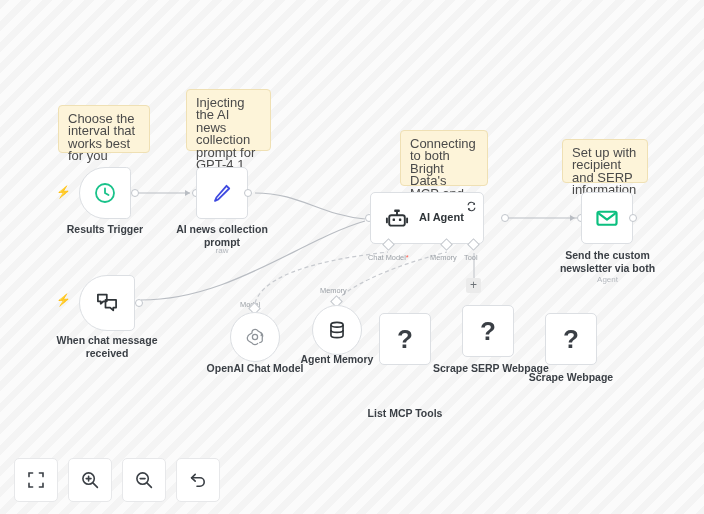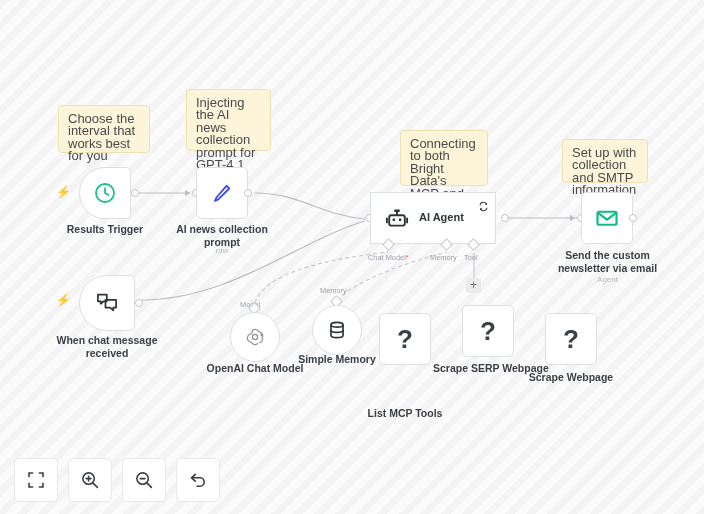--- a/index.html
+++ b/index.html
@@ -104,24 +104,24 @@
     padding: 7px 9px;
     font-size: 13px;
     line-height: 12.4px;
     color: #4a4a4a;
   }
 
   
   #agent-box {
     position: absolute;
     left: 370px; top: 192px;
-    width: 126px; height: 52px;
+    width: 114px; height: 52px;
     background: #ffffff;
     border: 1px solid #dcdfe3;
-    border-radius: 0;
+    border-radius: 5px;
   }
   #agent-icon {
     position: absolute;
     left: 14px; top: 14px;
   }
   #agent-title {
     position: absolute;
     left: 48px; top: 18px;
     font-size: 11px;
     font-weight: bold;
@@ -232,21 +232,21 @@
 
   <div class="sticky" style="left:186px; top:89px; width:85px; height:62px;">
     <span>Injecting the AI news collection prompt for GPT-4.1</span>
   </div>
 
   <div class="sticky" style="left:400px; top:130px; width:88px; height:56px;">
     <span>Connecting to both Bright Data's MCP and your GPT model with memory</span>
   </div>
 
   <div class="sticky" style="left:562px; top:139px; width:86px; height:44px;">
-    <span>Set up with collection and SMTP information</span>
+    <span>Set up with recipient and SERP information</span>
   </div>
 
 
   <div class="node">
     <span class="bolt" style="left:56px; top:186px;">⚡</span>
     <div class="node-box trigger" style="left:79px; top:167px; width:52px; height:52px;">
       <svg width="24" height="24" viewBox="0 0 24 24">
         <circle cx="12" cy="12" r="9" stroke="#19c28a" stroke-width="1.8" fill="none"></circle>
         <path d="M12 7.5 L12 12 L15.5 14" stroke="#19c28a" stroke-width="1.8" fill="none" stroke-linecap="round"></path>
       </svg>
@@ -322,21 +322,21 @@
   <div class="node">
     <div class="port-arrow" style="left:570px; top:214.5px;"></div>
     <div class="port" style="left:577px; top:214px;"></div>
     <div class="node-box" style="left:581px; top:192px; width:52px; height:52px;">
       <svg width="26" height="26" viewBox="0 0 24 24">
         <rect x="3.2" y="6.2" width="17.6" height="12.0" rx="1.6" stroke="#0bbf7f" stroke-width="2" fill="none"></rect>
         <path d="M4.0 7.6 L12 13.6 L20 7.6" stroke="#0bbf7f" stroke-width="2" fill="none" stroke-linejoin="round"></path>
       </svg>
     </div>
     <div class="port" style="left:629px; top:214px;"></div>
-    <div class="node-label wrap" style="left:551px; top:249px; width:113px;">Send the custom newsletter via email</div>
+    <div class="node-label wrap" style="left:551px; top:249px; width:113px;">Send the custom newsletter via both</div>
     <div class="node-sub" style="left:551px; top:275px; width:113px;">Agent</div>
   </div>
 
   <div class="node">
     <div class="sub-label" style="left:240px; top:300px;">Model</div>
     <div class="diamond" style="left:250px; top:304px;"></div>
     <div class="circle-node" style="left:230px; top:312px;">
       <svg width="24" height="24" viewBox="0 0 24 24">
         <g stroke="#8e9399" stroke-width="1.25" fill="none" stroke-linejoin="round">
           <path d="M12 4.3 a3.4 3.4 0 0 1 3.0 1.75 l3.0 1.75 a3.4 3.4 0 0 1 0 3.5"></path>
@@ -354,21 +354,21 @@
   <div class="node">
     <div class="sub-label" style="left:320px; top:286px;">Memory</div>
     <div class="diamond" style="left:332px; top:297px;"></div>
     <div class="circle-node" style="left:312px; top:305px;">
       <svg width="22" height="22" viewBox="0 0 24 24">
         <ellipse cx="12" cy="6.3" rx="6.6" ry="2.6" stroke="#2f3438" stroke-width="1.8" fill="none"></ellipse>
         <path d="M5.4 6.3 v11.4 a6.6 2.6 0 0 0 13.2 0 v-11.4" stroke="#2f3438" stroke-width="1.8" fill="none"></path>
         <path d="M5.4 12.0 a6.6 2.6 0 0 0 13.2 0" stroke="#2f3438" stroke-width="1.8" fill="none"></path>
       </svg>
     </div>
-    <div class="node-label" style="left:287px; top:353px; width:100px;">Simple Memory</div>
+    <div class="node-label" style="left:287px; top:353px; width:100px;">Agent Memory</div>
   </div>
 
   <div class="node">
     <div class="tool-node" style="left:379px; top:313px;">
       <span>?</span>
     </div>
     <div class="node-label" style="left:355px; top:371px; width:100px;margin-top:36px;">List MCP Tools</div>
   </div>
 
   <div class="node">

